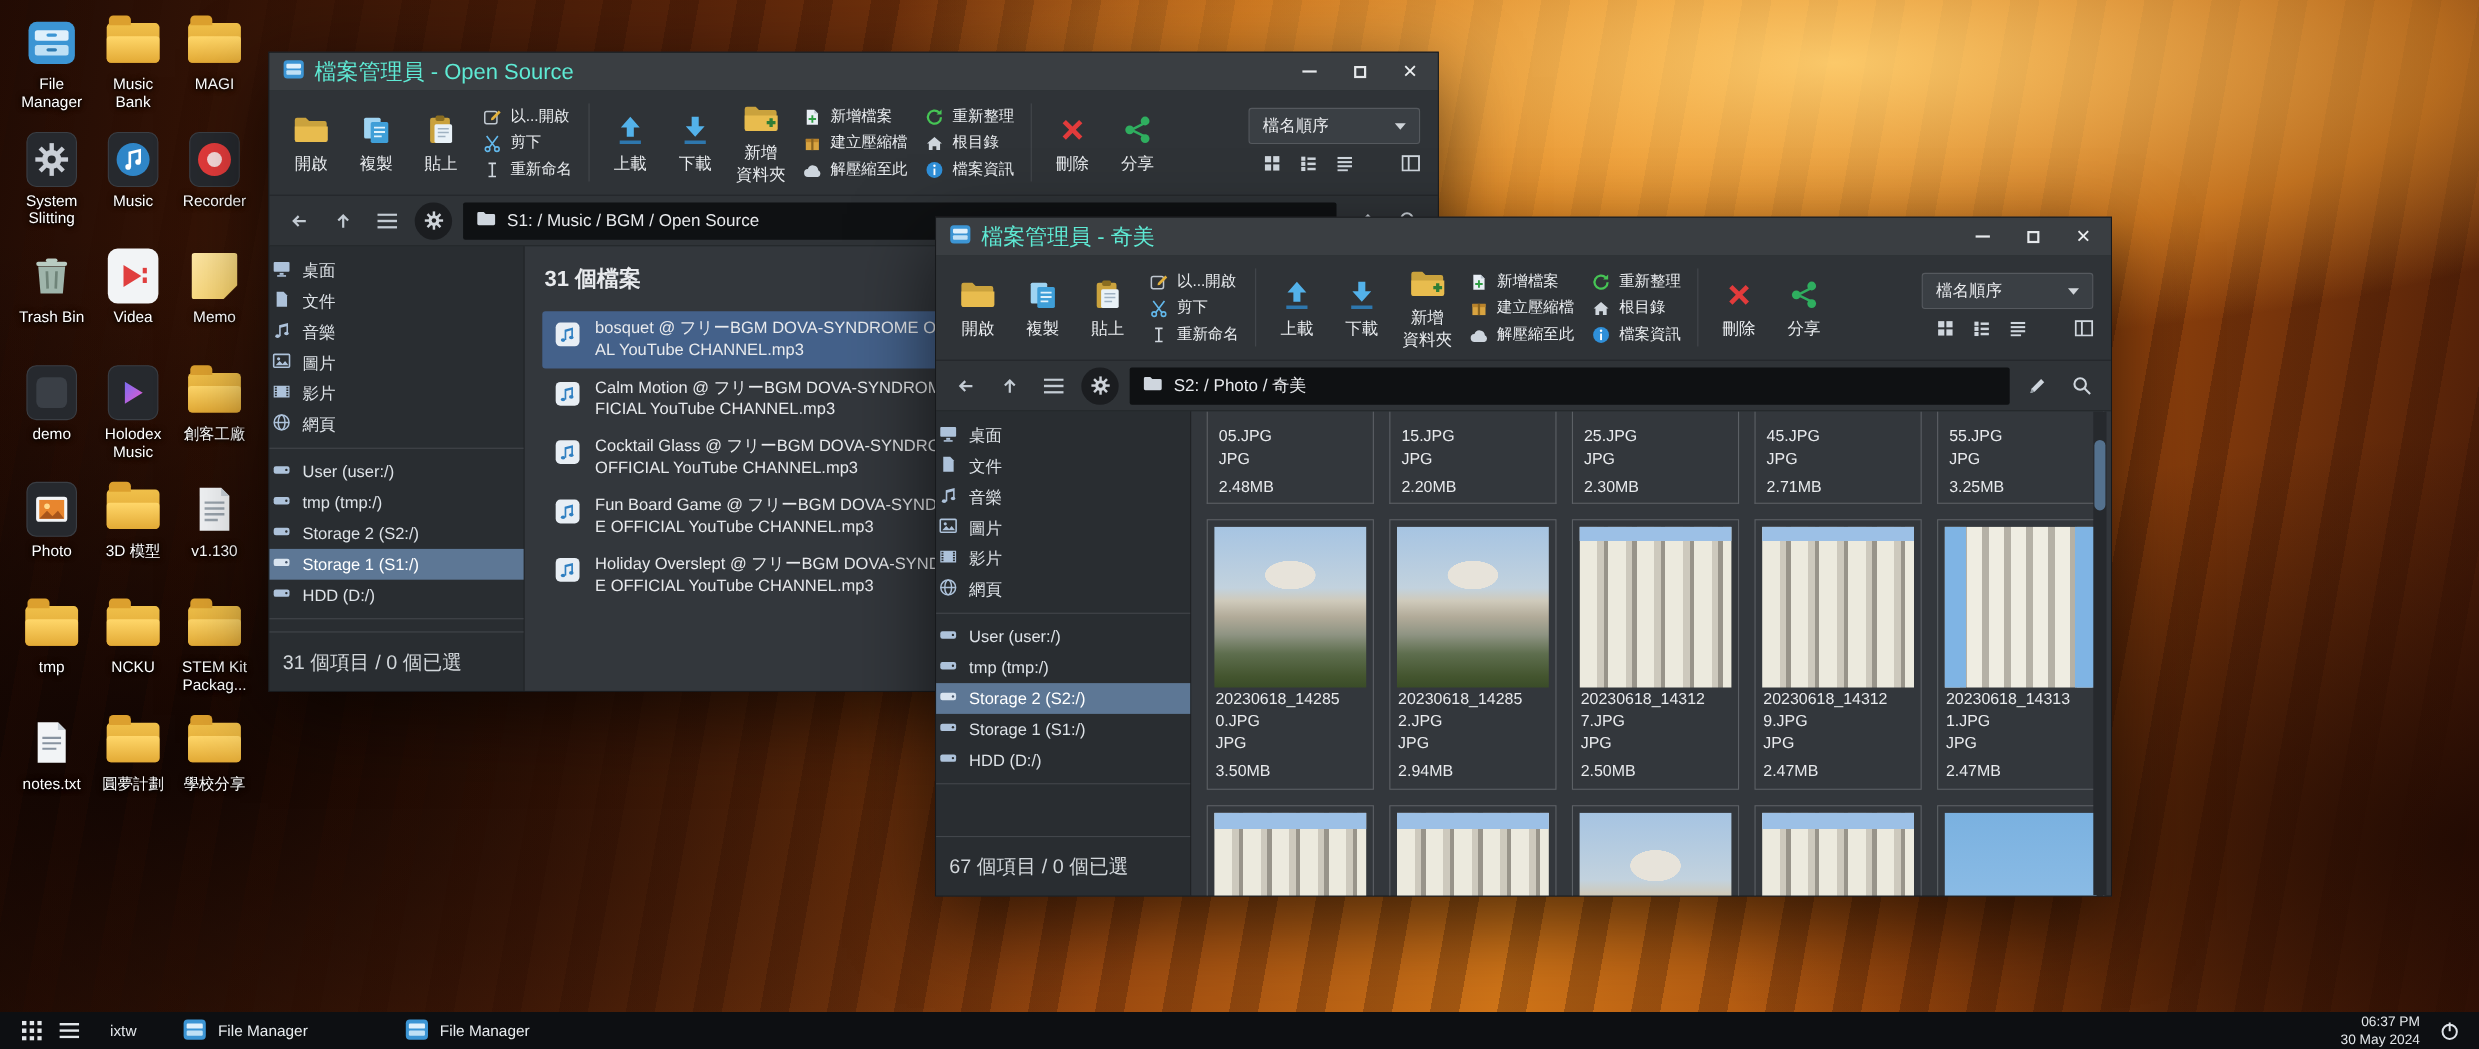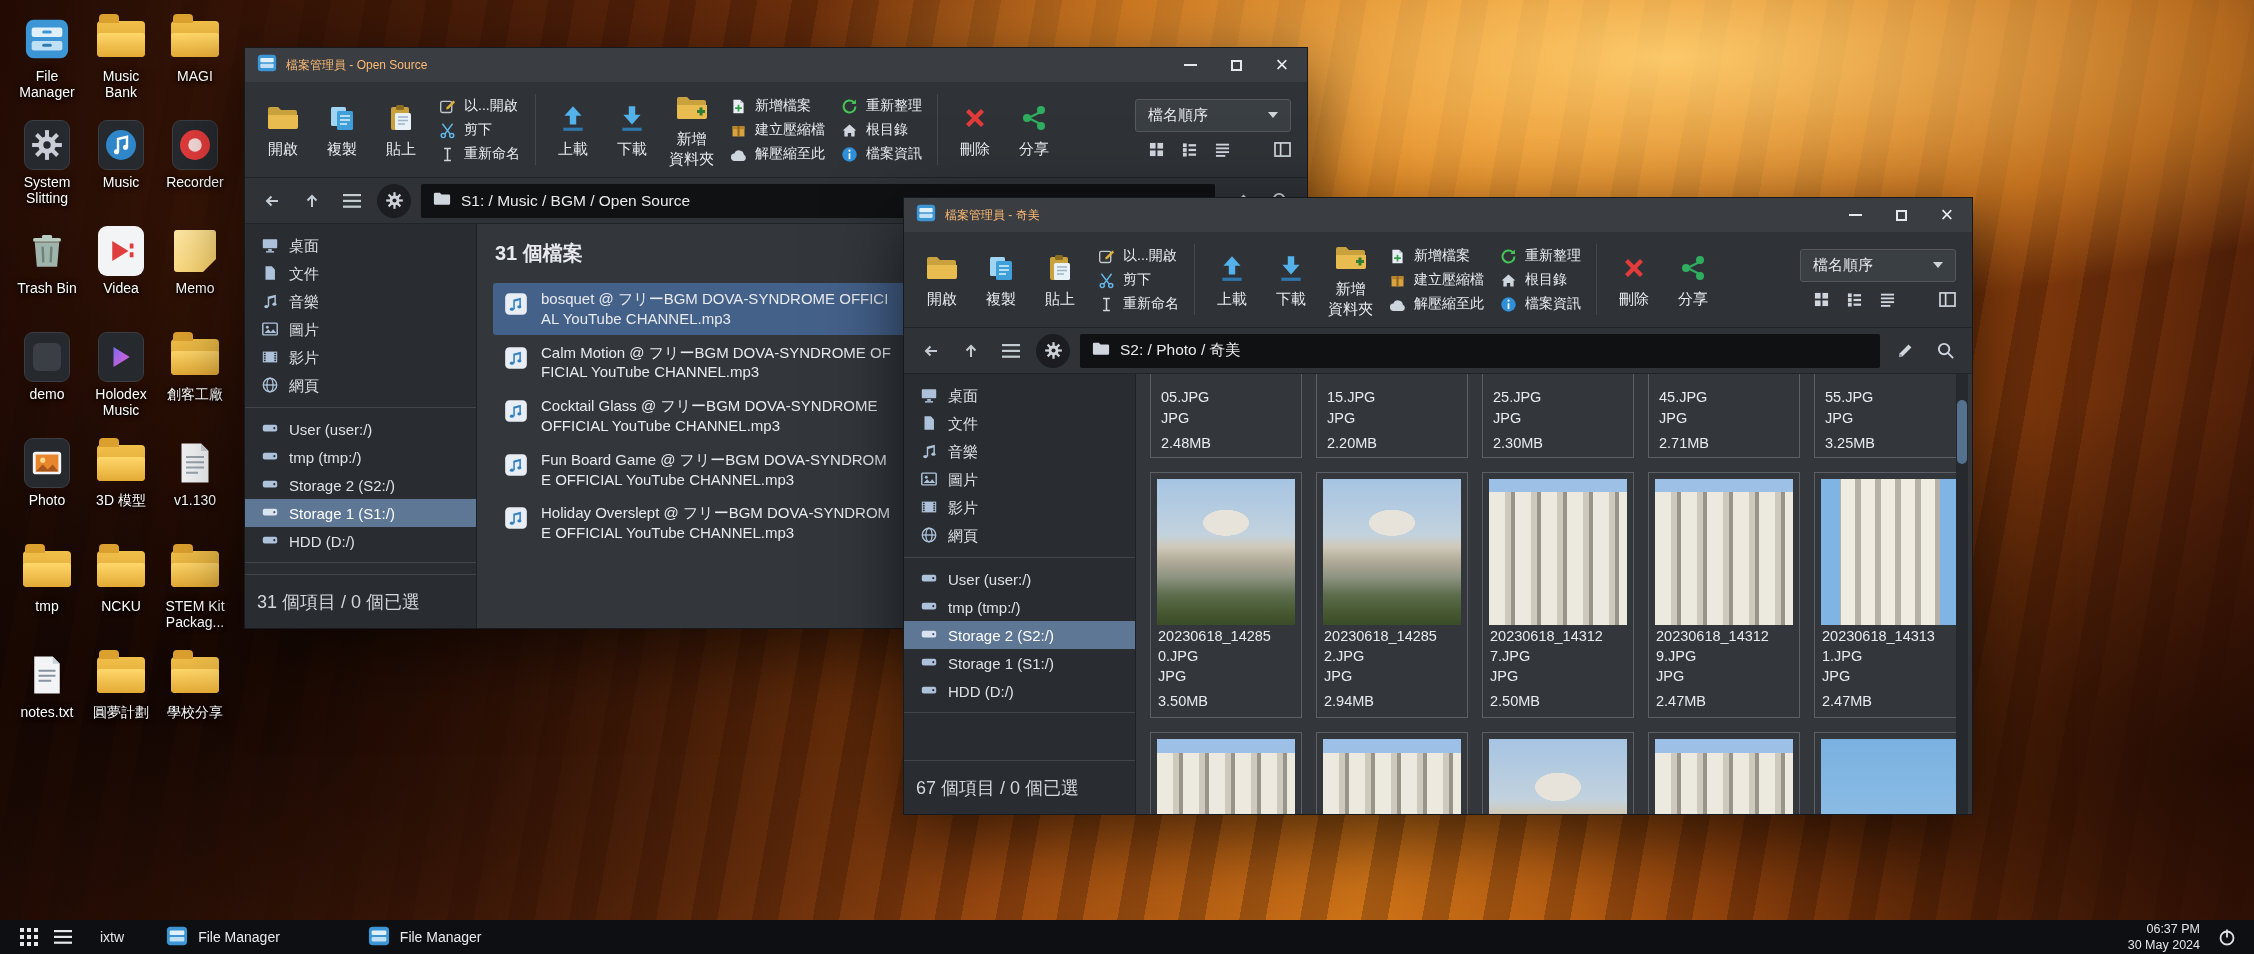--- a/index.html
+++ b/index.html
@@ -36,24 +36,24 @@
     background:linear-gradient(135deg,#ffe9a8,#f7cf63);
     clip-path:polygon(0 0,100% 0,100% calc(100% - 13px),calc(100% - 13px) 100%,0 100%)}
   .memo-ic::after{content:"";position:absolute;right:0;bottom:0;width:13px;height:13px;
     background:linear-gradient(315deg,#a87f1f 50%,rgba(0,0,0,0) 50%)}
   .demo-inner{width:28px;height:28px;border-radius:6px;background:#3a3f46}
 
   
   .window{position:absolute;background:#2e3135;border:1px solid #17191c;display:flex;
     flex-direction:column;box-shadow:0 22px 70px rgba(0,0,0,.62)}
   #win1{left:244px;top:47px;width:1064px;height:582px;z-index:10}
-  #win2{left:903px;top:197px;width:1070px;height:618px;z-index:20}
+  #win2{left:850px;top:197px;width:1070px;height:618px;z-index:20}
   .titlebar{height:34px;background:#3a3e42;display:flex;align-items:center;gap:9px;
     padding:0 12px;flex:0 0 auto}
-  .title{font-size:12px;color:#fdba74}
+  .title{font-size:20px;color:#5eead4}
   .controls{margin-left:auto;display:flex;gap:28px;align-items:center;padding-right:4px}
   .ctl{width:18px;height:18px;display:flex;align-items:center;justify-content:center}
   .g-min{width:13px;height:2px;background:#e6e9ec;display:block}
   .g-max{width:11px;height:11px;border:2px solid #e6e9ec;display:block}
   .g-close{font-size:22px;line-height:1;color:#eceff1}
 
   .toolbar{height:96px;background:#2f3337;display:flex;align-items:center;gap:15px;
     padding:0 16px;flex:0 0 auto;border-bottom:1px solid #222528}
   .tbtn{display:flex;flex-direction:column;align-items:center;gap:5px;font-size:15px;
     color:#e9ecef;min-width:44px}
@@ -74,21 +74,21 @@
     padding:0 12px;flex:0 0 auto;border-bottom:1px solid #222528}
   .navbtn{width:30px;height:30px;display:flex;align-items:center;justify-content:center}
   .gearbg{background:#1b1d20;border-radius:50%;width:34px;height:34px}
   .pathbox{flex:1;height:34px;background:#0f1113;border-radius:2px;display:flex;
     align-items:center;gap:10px;padding:0 12px;min-width:0}
   .pathtext{font-size:15.5px;white-space:nowrap;overflow:hidden}
 
   .content{flex:1;display:flex;min-height:0}
   .sidebar{width:232px;background:#292d31;border-right:1px solid #1e2124;display:flex;
     flex-direction:column;padding-top:8px;flex:0 0 auto}
-  .sb-item{height:28px;display:flex;align-items:center;gap:10px;padding:0 16px;
+  .sb-item{height:28px;display:flex;align-items:center;gap:10px;padding:0 2px;
     font-size:15px;color:#dde2e7;flex:0 0 auto}
   .sb-item.sel{background:#5d7795;color:#fff}
   .sb-sep{height:1px;background:#42464b;margin:7px 0;flex:0 0 auto}
   .sb-spacer{flex:1}
   .sb-status{height:54px;display:flex;align-items:center;padding:0 12px;font-size:18px;
     color:#d2d7db;border-top:1px solid #42464b;flex:0 0 auto;white-space:nowrap}
 
   
   .listpane{flex:1;background:#33373c;padding:12px 16px;overflow:hidden;min-width:0}
   .list-header{font-size:20px;font-weight:bold;margin:4px 0 16px 2px}

